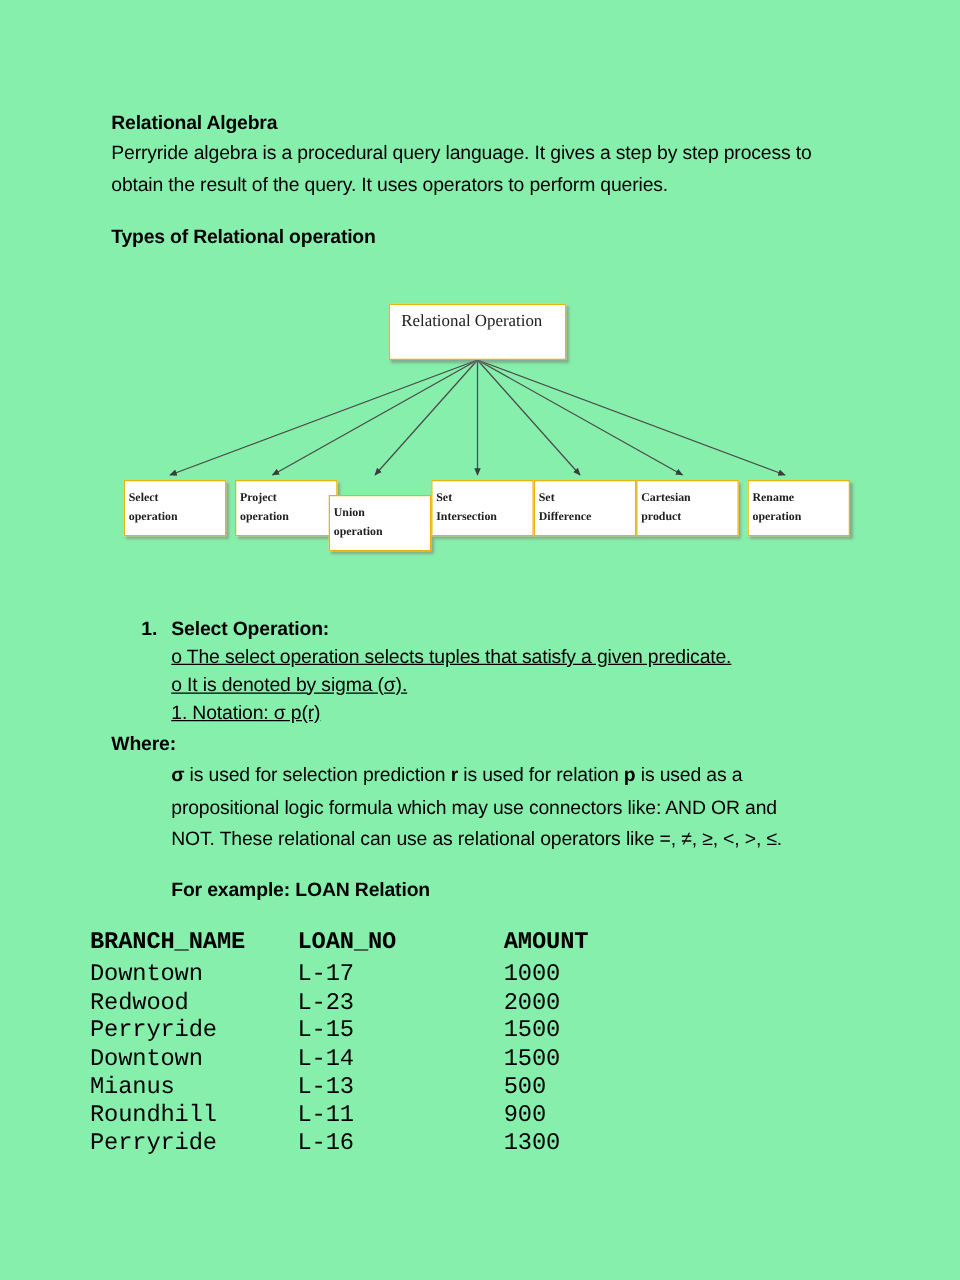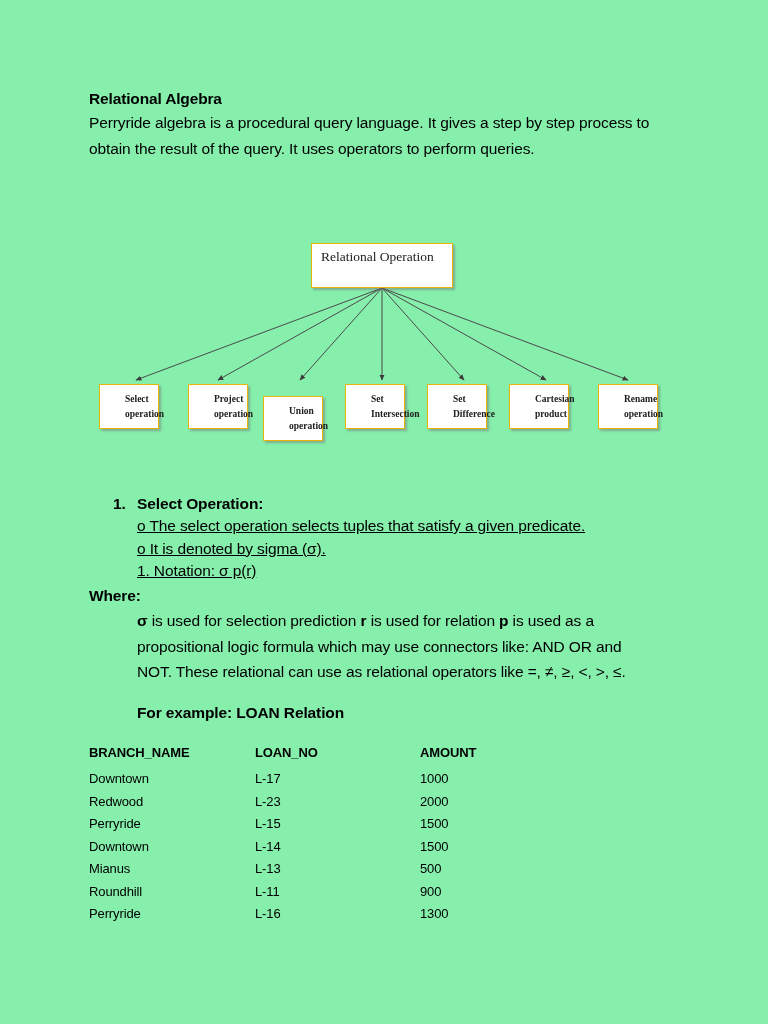--- a/index.html
+++ b/index.html
@@ -80,25 +80,25 @@
   .node-root {
     left: 311px;
     top: 243px;
     width: 142px;
     height: 45px;
     font-size: 13.5px;
     padding: 5px 0 0 9px;
   }
   .node-leaf {
     top: 384px;
-    width: 60px;
+    width: 82px;
     height: 45px;
     font-size: 9.5px;
     line-height: 15px;
-    padding: 7px 0 0 25px;
+    padding: 7px 0 0 3px;
     font-weight: 600;
   }
 
   
   .sec {
     position: absolute;
     left: 89px;
     top: 492px;
     width: 600px;
     font-size: 15.5px;
@@ -147,25 +147,26 @@
     left: 137px;
     top: 704px;
     font-size: 15.5px;
     font-weight: bold;
     letter-spacing: -0.12px;
   }
 
   
   .loan-table {
     position: absolute;
-    left: 89px;
+    left: 72px;
     top: 742px;
     border-collapse: collapse;
-    font-size: 13px;
-    letter-spacing: -0.12px;
+    font-size: 19px;
+    letter-spacing: -0.12px;
+    font-family: Liberation Mono, monospace;
   }
   .loan-table th {
     text-align: left;
     font-weight: bold;
     padding: 0 0 4px 0;
     line-height: 22px;
   }
   .loan-table td {
     text-align: left;
     padding: 0;
@@ -177,20 +178,21 @@
   .col-amount { width: 120px; }
 </style>
 </head>
 <body>
 
 <div class="page">
 
   <div class="doc-body">
     <div class="h-title">Relational Algebra</div>
     <div class="para">Perryride algebra is a procedural query language. It gives a step by step process to obtain the result of the query. It uses operators to perform queries.</div>
+    <div class="h-sub">Types of Relational operation</div>
   </div>
 
   <div class="diagram">
     <svg width="768" height="1024" viewBox="0 0 768 1024">
       <defs>
         <marker id="arrowhead" markerWidth="7" markerHeight="7" refX="5.4" refY="2.6" orient="auto" markerUnits="strokeWidth">
           <path d="M0,0 L6,2.6 L0,5.2 z" fill="#3c3c3c"></path>
         </marker>
       </defs>
       <g stroke="#4a4a4a" stroke-width="1" fill="none" marker-end="url(#arrowhead)">

